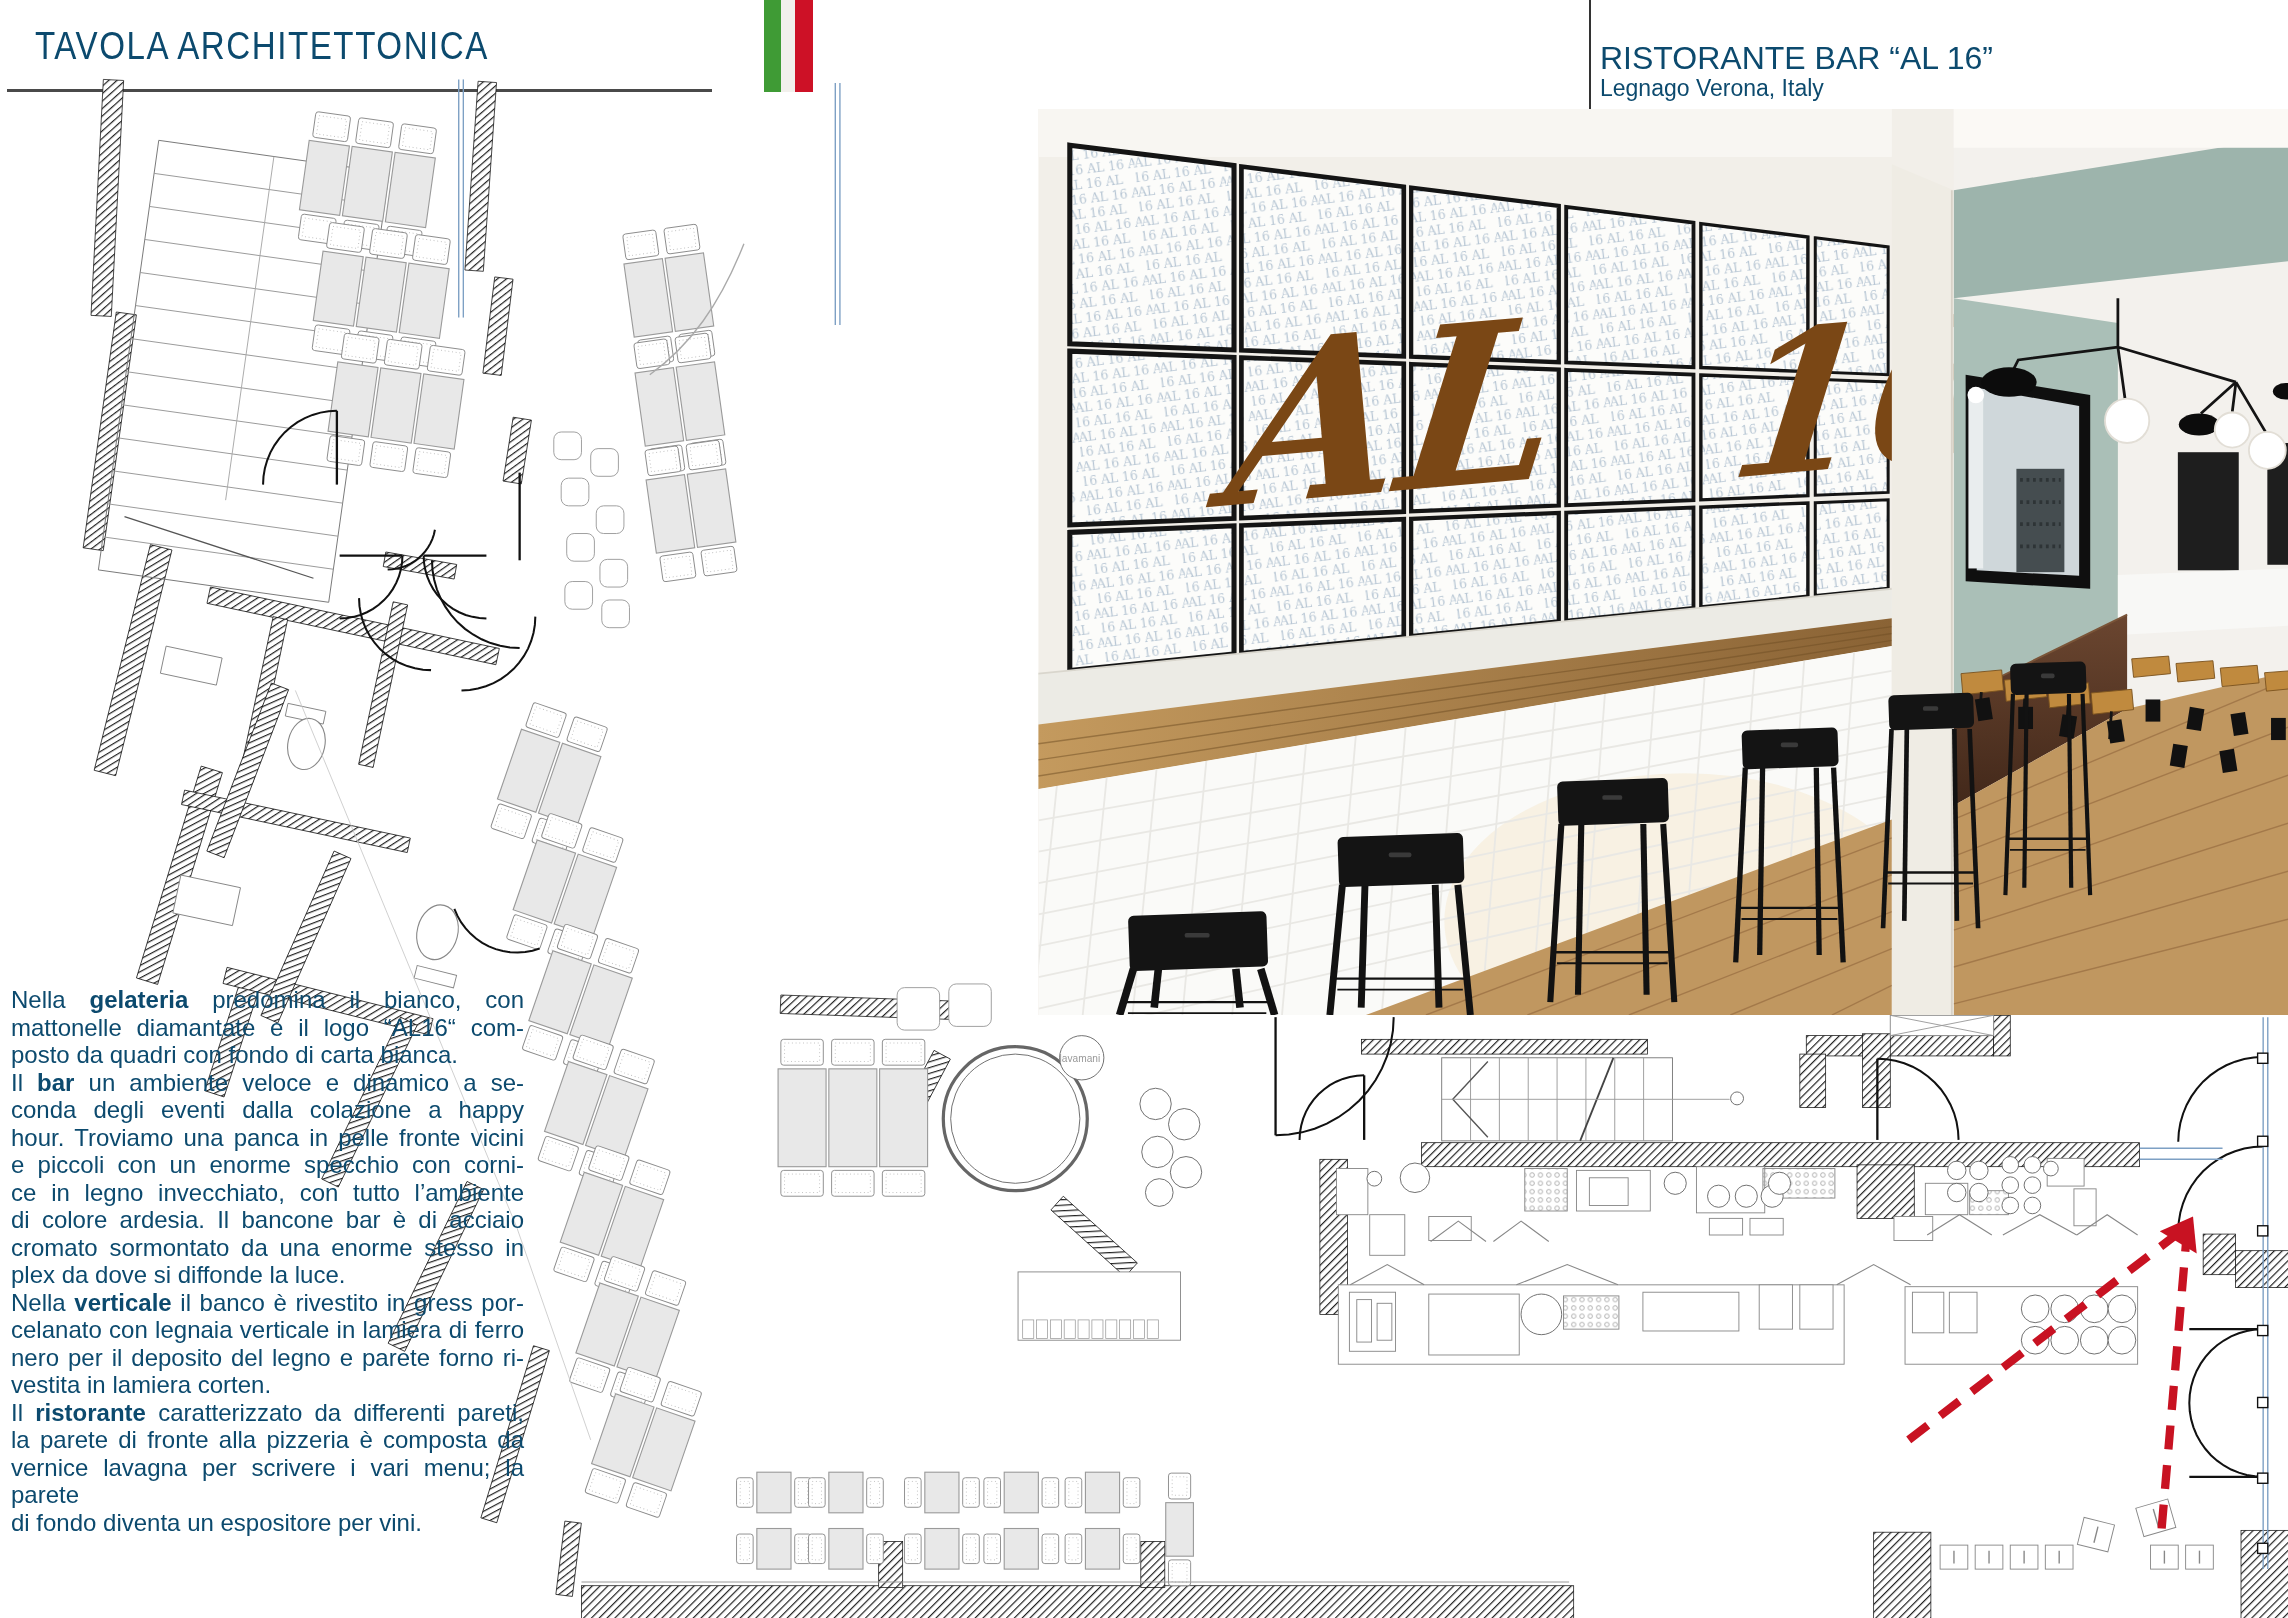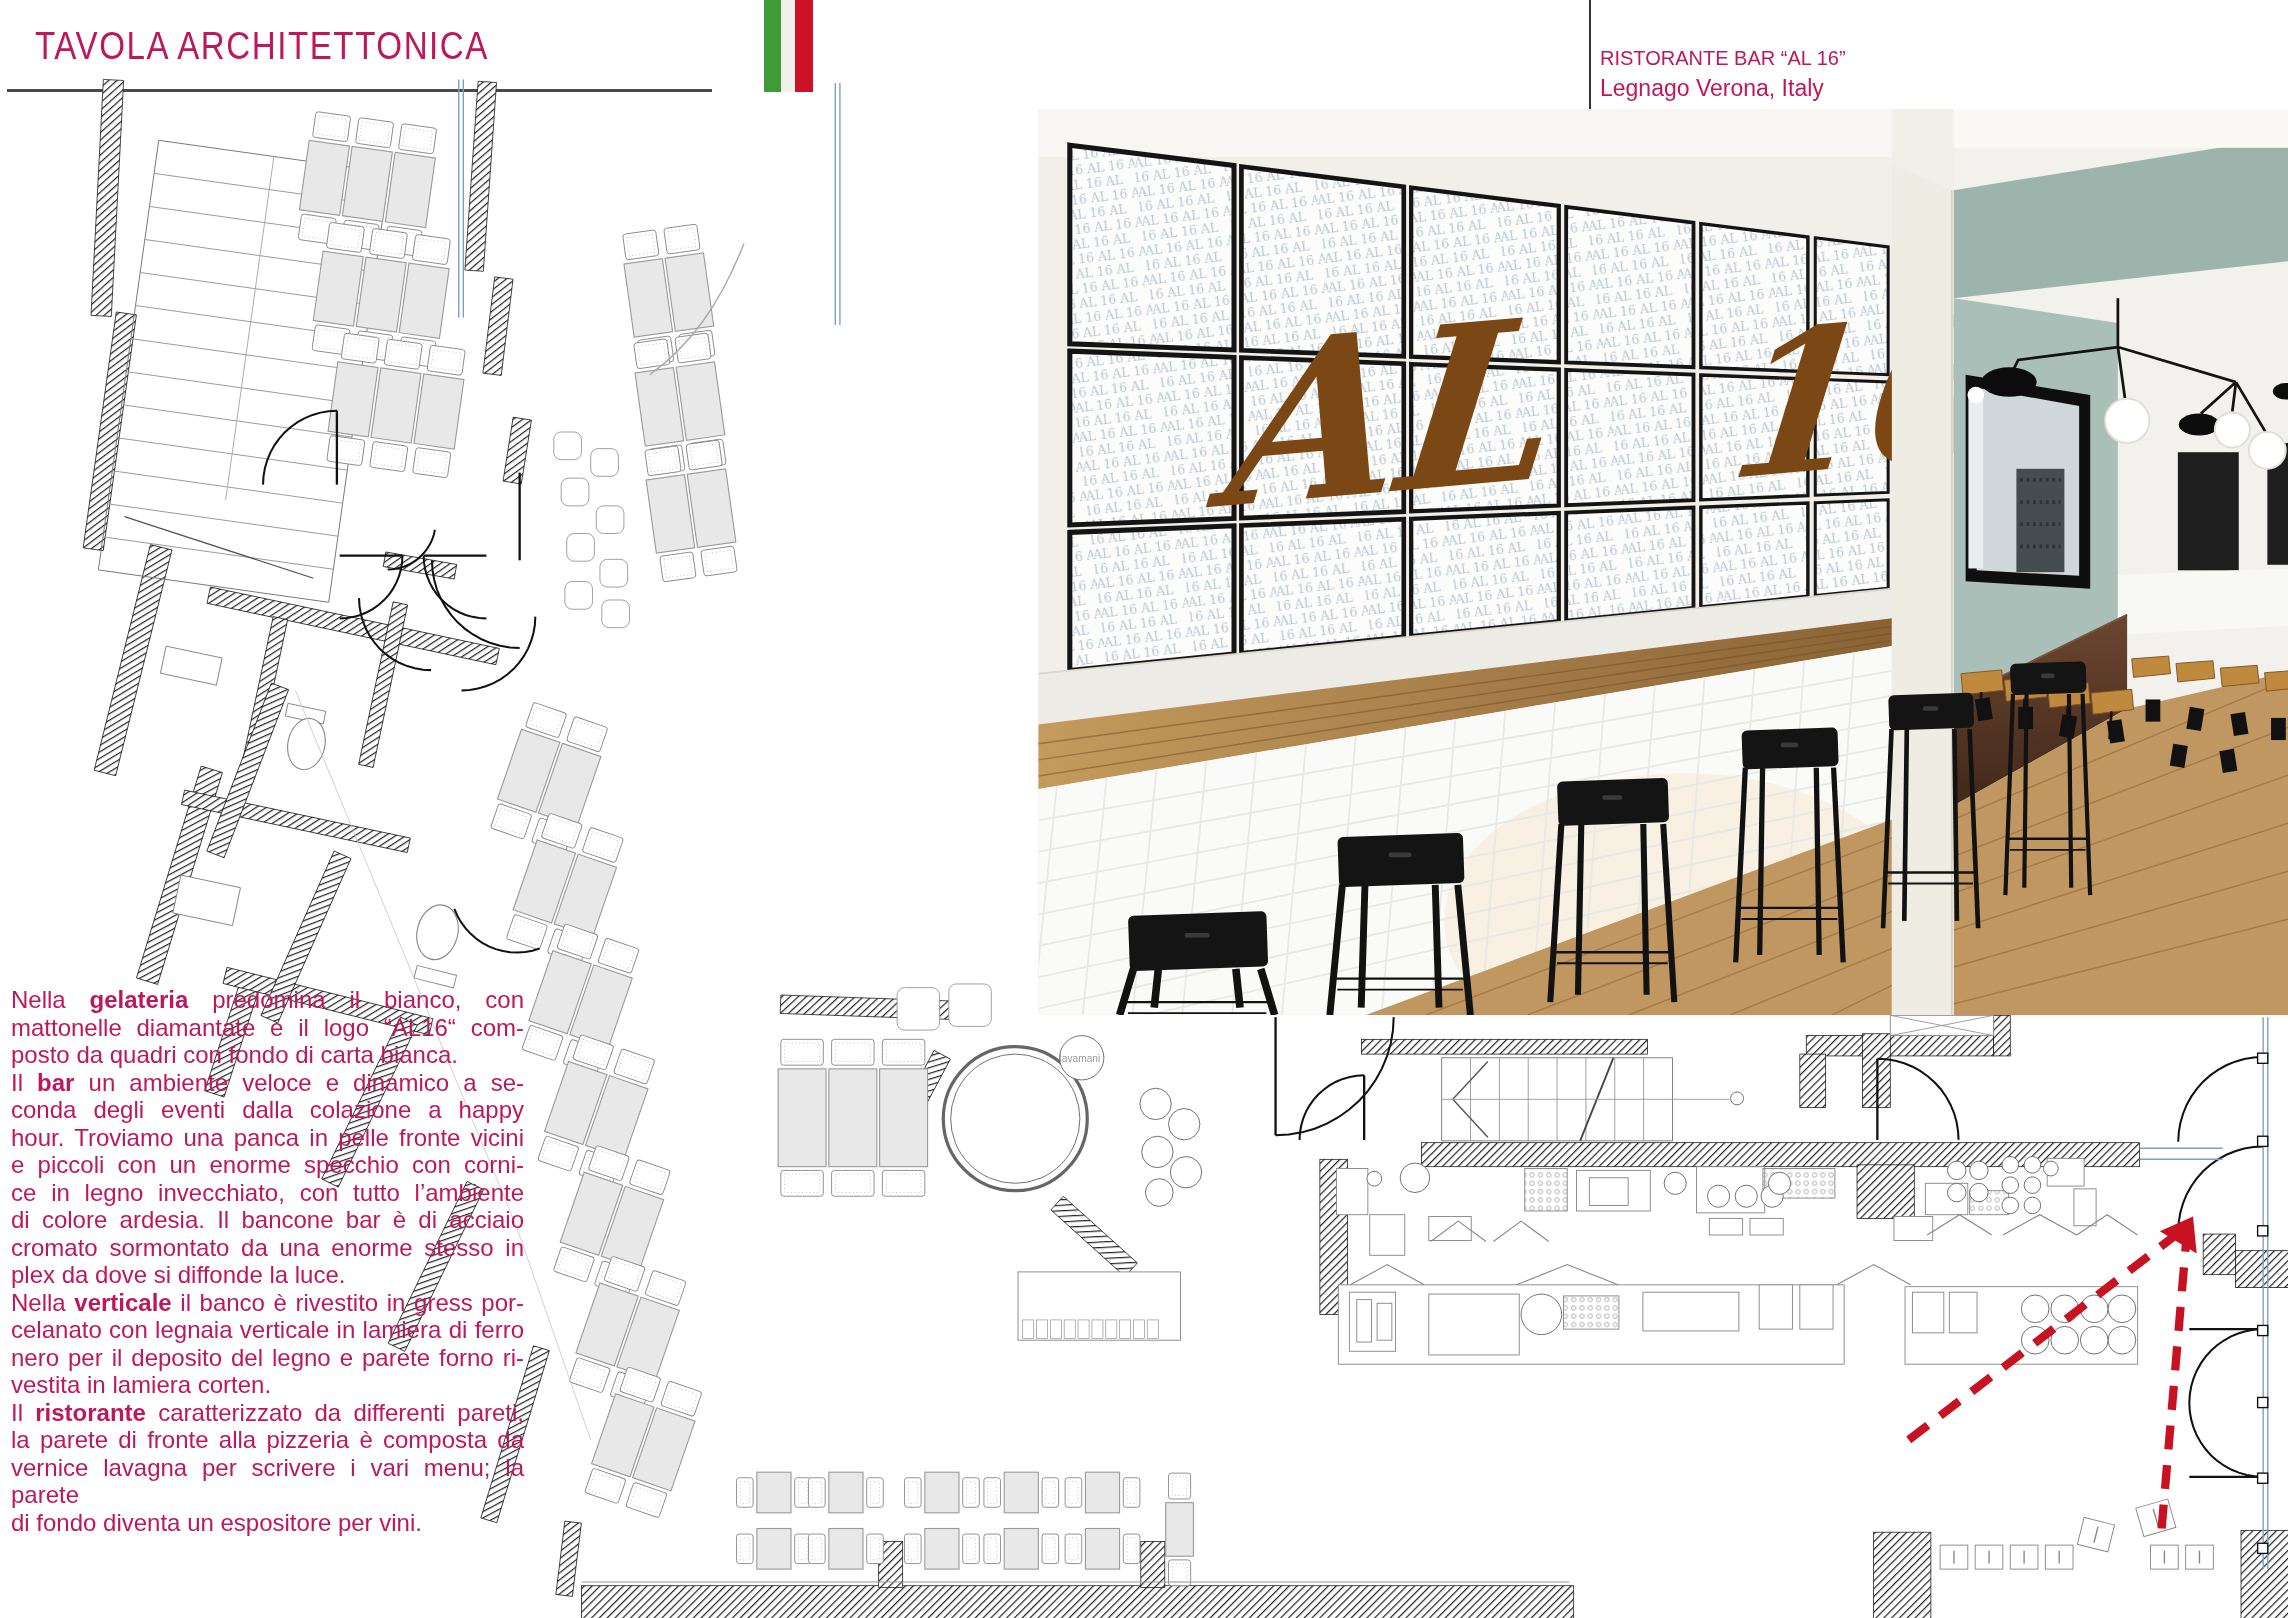--- a/index.html
+++ b/index.html
@@ -1,27 +1,27 @@
 <!DOCTYPE html>
 <html style="font-size:14.8px"><head>
 <meta charset="utf-8">
 <style>
   html,body{margin:0;padding:0;background:#fff;}
   .page{position:relative;width:2289px;height:1619px;background:#ffffff;overflow:hidden;
-        font-family:"Liberation Sans",sans-serif;color:#be185d;}
+        font-family:"Liberation Sans",sans-serif;color:#0c4a6e;}
   .title{position:absolute;left:35px;top:24px;font-size:39px;font-weight:400;letter-spacing:1.8px;white-space:nowrap;}
   .title span{display:inline-block;transform:scaleX(.85);transform-origin:0 50%;}
   .title-underline{position:absolute;left:7.4px;top:89px;width:705px;height:2.8px;background:#4a4a4a;}
   .flag{position:absolute;left:764px;top:0;width:49px;height:92px;display:flex;}
   .flag .g{width:16.6px;height:100%;}
   .flag .w{width:14.8px;height:100%;}
   .flag .r{width:17.5px;height:100%;}
   .sepline{position:absolute;left:1589px;top:0;width:1.8px;height:109px;background:#333;}
   .project{position:absolute;left:1600px;top:44px;line-height:29.5px;}
-  .project .l1{font-size:20px;}
+  .project .l1{font-size:32px;}
   .project .l2{font-size:23px;}
   .photo{position:absolute;left:1038px;top:109px;width:1251px;height:906px;overflow:hidden;}
   .desc{position:absolute;left:11px;top:986px;width:513px;font-size:24px;line-height:27.5px;}
   .desc .line{text-align:justify;text-align-last:justify;white-space:normal;}
   .desc .line.end{text-align-last:left;}
   svg{display:block;}
 </style>
 </head>
 <body>
 

